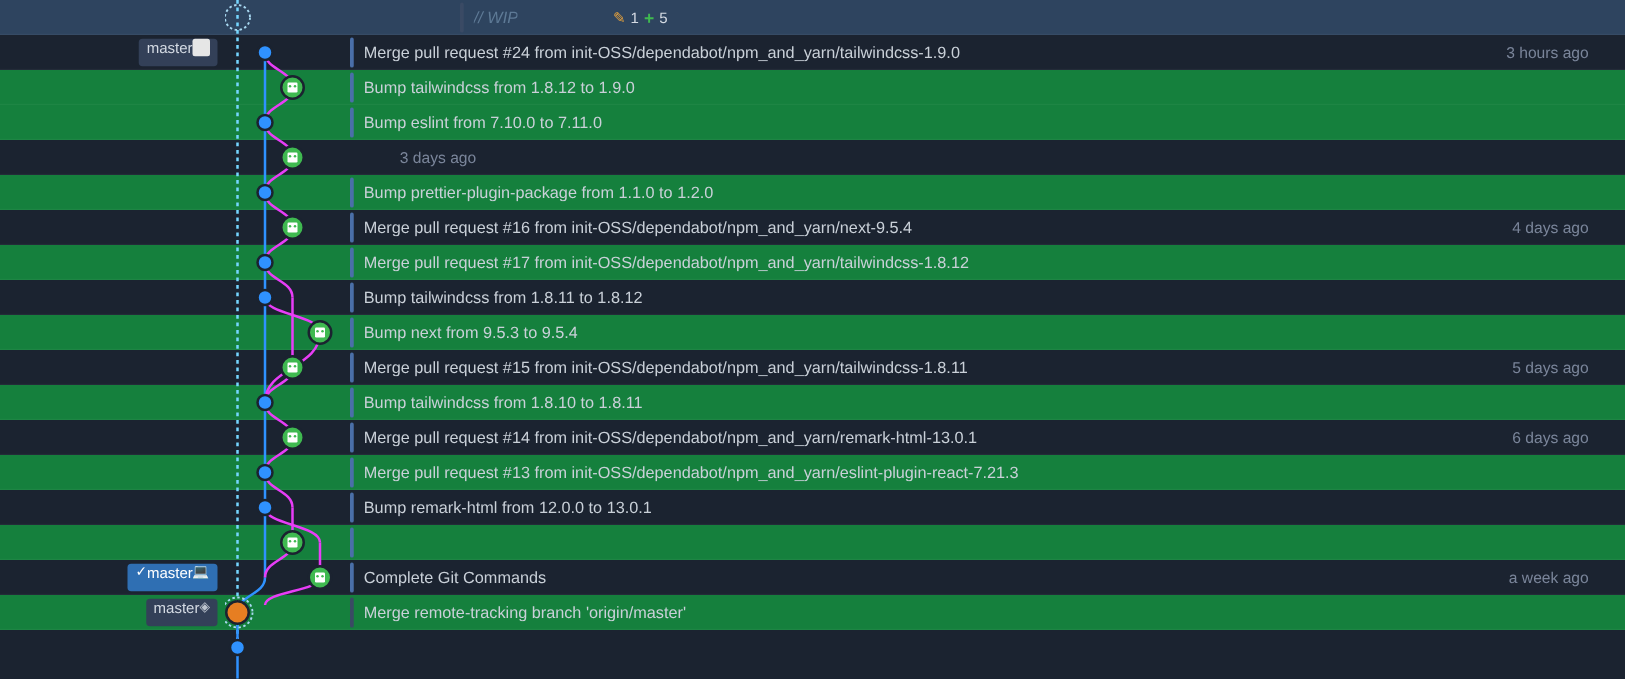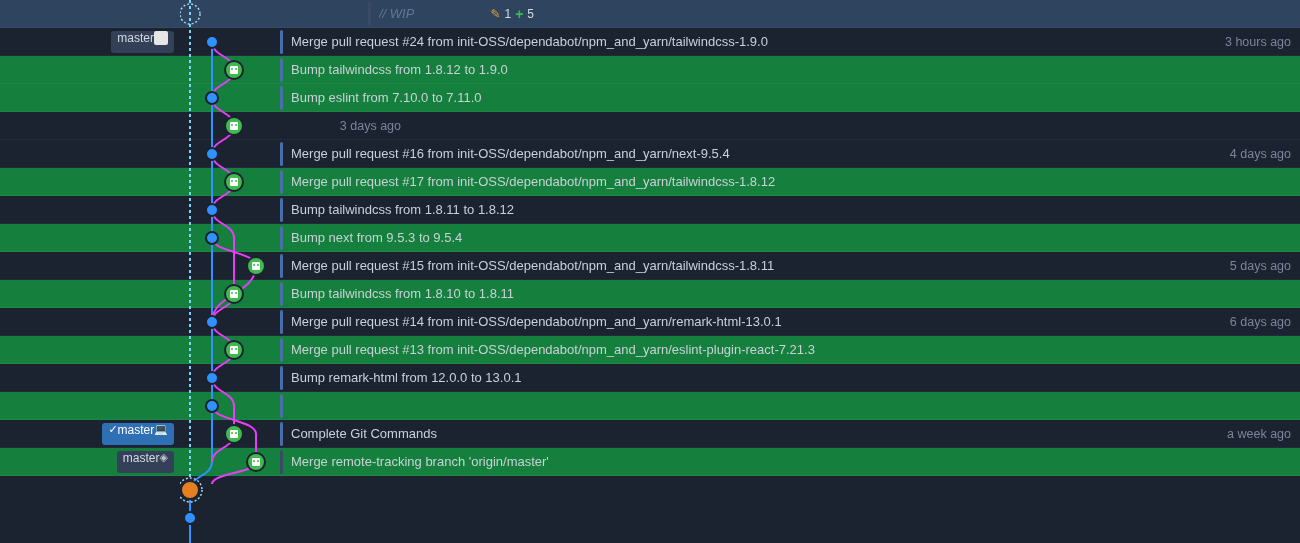--- a/index.html
+++ b/index.html
@@ -6,21 +6,21 @@
   html,body { width:1300px; height:543px; background:#1b2330; font-family:"Segoe UI",Arial,sans-serif; font-size:13px; color:#c9d0d8; overflow:hidden; }
   .rows { position:relative; }
   .row { display:flex; align-items:center; height:28px; border-bottom:1px solid rgba(255,255,255,0.04); position:relative; }
   .row.alt { background:#15803d; }
   .label-col { flex:0 0 180px; display:flex; justify-content:flex-end; align-items:center; padding-right:6px; gap:4px; }
   .graph-col { flex:0 0 100px; position:relative; height:28px; }
   .msg-col { flex:1; display:flex; align-items:center; min-width:0; }
   .msg-bar { width:3px; height:24px; background:#4a6fa8; border-radius:2px; margin-right:8px; flex:none; }
   .msg-bar.wip, .msg-bar.origin { background:#3a4a64; }
   .msg-text { white-space:nowrap; overflow:hidden; text-overflow:ellipsis; }
-  .time-col { flex:0 0 130px; text-align:right; padding-right:9px; color:#7a859a; font-size:12.5px; white-space:nowrap; }
+  .time-col { flex:0 0 130px; text-align:right; padding-right:29px; color:#7a859a; font-size:12.5px; white-space:nowrap; }
   .wip-row { background:#2e445f;gap:44px; }
   .wip-text { color:#5e7a96; font-style:italic; }
   .wip-stats { display:flex; align-items:center; margin-left:76px; gap:4px; font-size:12px; }
   .pen { color:#e8a23c; }
   .num1 { color:#d4daE3; }
   .plus { color:#3fb950; font-weight:bold; font-size:14px; }
   .num5 { color:#d4dae3; }
   .branch-tag { display:inline-flex; background:#334058; color:#d4dae3; height:22px; padding:0 6px; border-radius:3px; font-size:12px; gap:0; }
   .branch-tag.active { background:#2f6fb3; color:#fff; }
   .ghicon { width:14px; height:14px; display:inline-block; border-radius:2px; }
@@ -79,20 +79,29 @@
     <div class="msg-col">
       <span class="msg-bar"></span>
       <span class="msg-text">Bump eslint from 7.10.0 to 7.11.0</span>
     </div>
     <div class="time-col"></div>
     </div>
     <div class="row">
     <div class="label-col"></div>
     <div class="graph-col"></div>
     <div class="time-col">3 days ago</div>
+    </div>
+    <div class="row alt">
+    <div class="label-col"></div>
+    <div class="graph-col"></div>
+    <div class="msg-col">
+      <span class="msg-bar"></span>
+      <span class="msg-text">Bump prettier-plugin-package from 1.1.0 to 1.2.0</span>
+    </div>
+    <div class="time-col"></div>
     </div>
     <div class="row">
     <div class="label-col"></div>
     <div class="graph-col"></div>
     <div class="msg-col">
       <span class="msg-bar"></span>
       <span class="msg-text">Merge pull request #16 from init-OSS/dependabot/npm_and_yarn/next-9.5.4</span>
     </div>
     <div class="time-col">4 days ago</div>
     </div>

